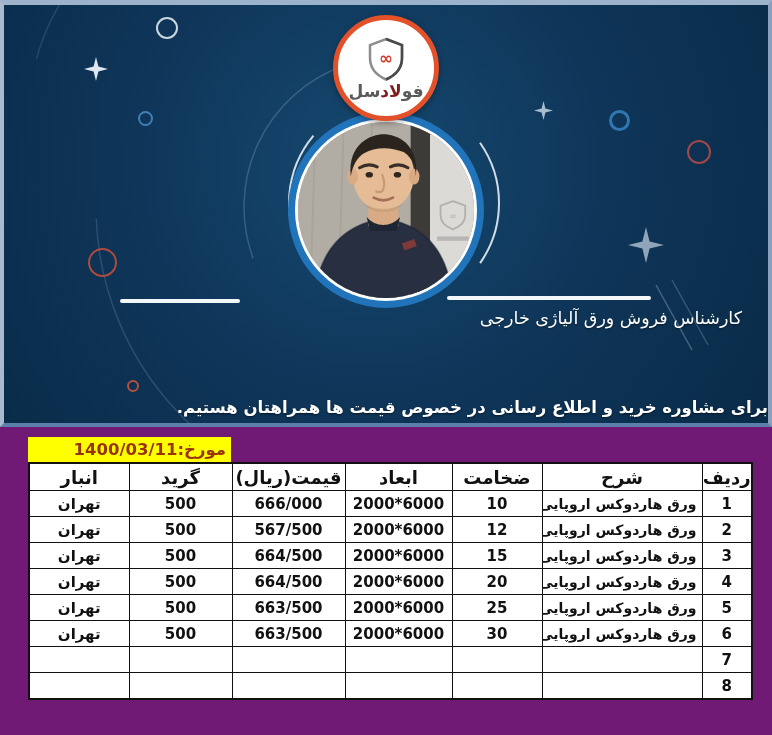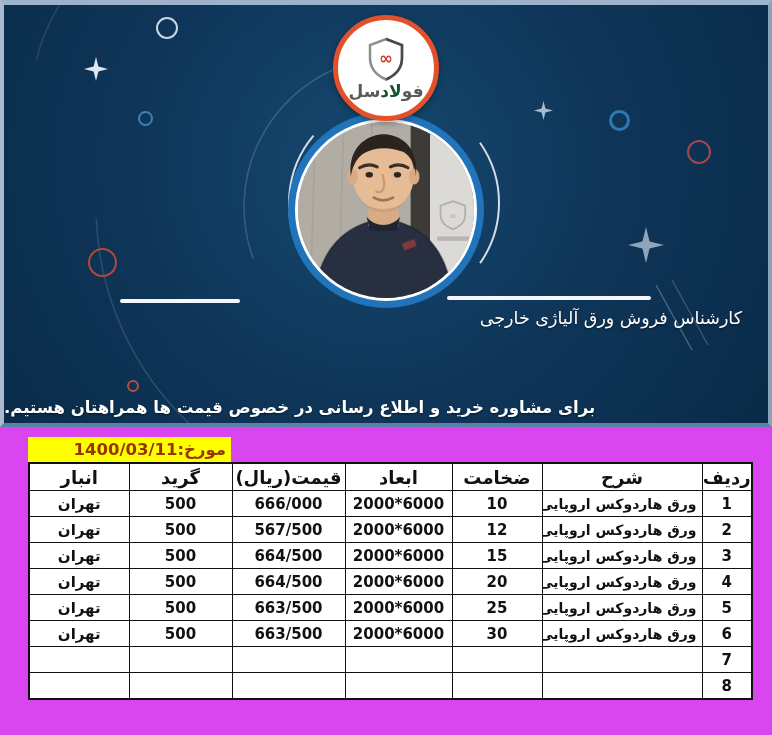--- a/index.html
+++ b/index.html
@@ -20,21 +20,21 @@
   .accent-line{position:absolute;height:4px;background:#f4f7fa;border-radius:2px;}
 
   
   .logo-badge{
     position:absolute;left:50%;top:10px;transform:translateX(-50%);
     width:96px;height:96px;border-radius:50%;background:#ffffff;
     border:5px solid #e2512a;display:flex;flex-direction:column;align-items:center;
     justify-content:center;z-index:6;box-shadow:0 2px 6px rgba(0,0,0,.35);
   }
   .logo-badge .logo-text{font-size:17px;font-weight:bold;color:#5a5a5a;line-height:1;margin-top:2px;direction:rtl;}
-  .logo-badge .logo-text .accent{color:#14532d;}
+  .logo-badge .logo-text .accent{color:#7f1d1d;}
 
   
   .avatar-ring{
     position:absolute;left:50%;top:107px;transform:translateX(-50%);
     width:176px;height:176px;border-radius:50%;background:#ffffff;padding:3px;
     border:7px solid #2173ba;z-index:5;
   }
   .avatar-clip{width:176px;height:176px;border-radius:50%;overflow:hidden;background:#b6b1aa;}
 
   
@@ -43,26 +43,26 @@
     text-shadow:0 1px 2px rgba(0,0,0,.45);z-index:4;
   }
   .person-name{font-size:17px;font-weight:bold;margin:0 0 3px 0;}
   .person-role{font-size:17.5px;margin:8px 0 4px 0;}
   .person-grades{font-size:15px;margin:0;}
   .hotline{
     position:absolute;left:104px;top:321px;direction:rtl;color:#ffffff;font-size:21px;
     font-weight:bold;letter-spacing:.5px;text-shadow:0 1px 2px rgba(0,0,0,.5);z-index:4;
   }
   .banner-line{
-    position:absolute;left:0;bottom:6px;width:100%;text-align:left;direction:rtl;
+    position:absolute;left:0;bottom:6px;width:100%;text-align:right;direction:rtl;
     color:#ffffff;font-size:16.5px;font-weight:bold;text-shadow:0 1px 2px rgba(0,0,0,.5);z-index:4;
   }
 
   
-  .lower{position:absolute;left:0;top:427px;width:772px;height:308px;background:#d946ef;}
+  .lower{position:absolute;left:0;top:427px;width:772px;height:308px;background:#701a75;}
   .date-chip{
     position:absolute;left:28px;top:10px;width:203px;height:25px;background:#ffff00;
     direction:rtl;text-align:right;box-sizing:border-box;padding:1px 5px 0 0;
     color:#993300;font-weight:bold;font-size:16.5px;line-height:24px;
   }
   table.price{
     position:absolute;left:28px;top:35px;width:723px;border-collapse:collapse;
     background:#ffffff;border:2.5px solid #111111;table-layout:fixed;
   }
   table.price th,table.price td{

